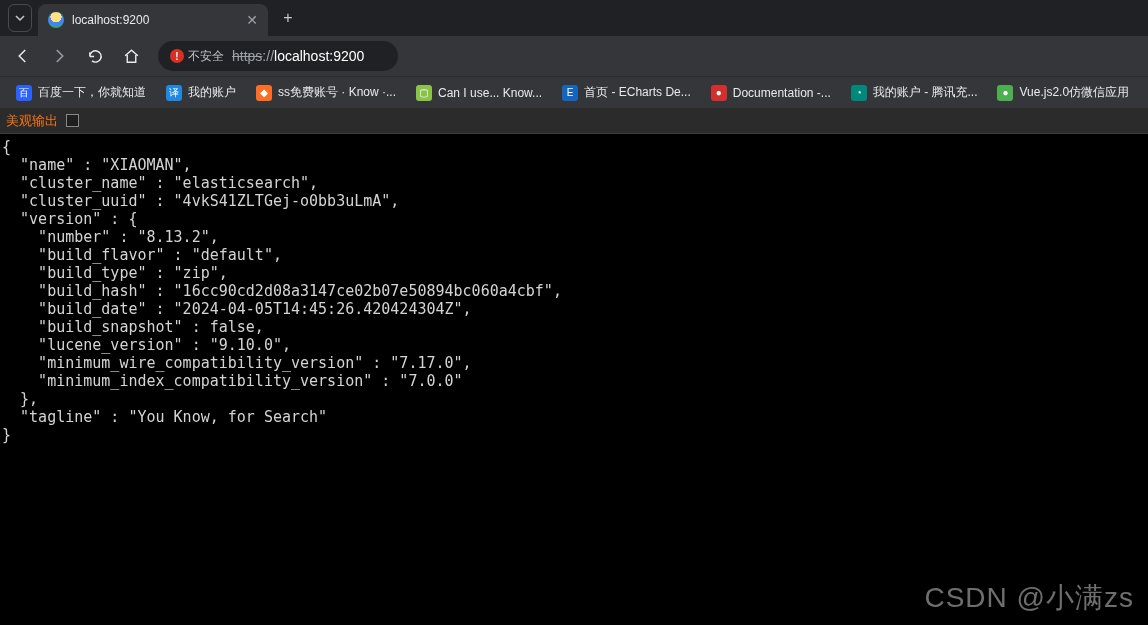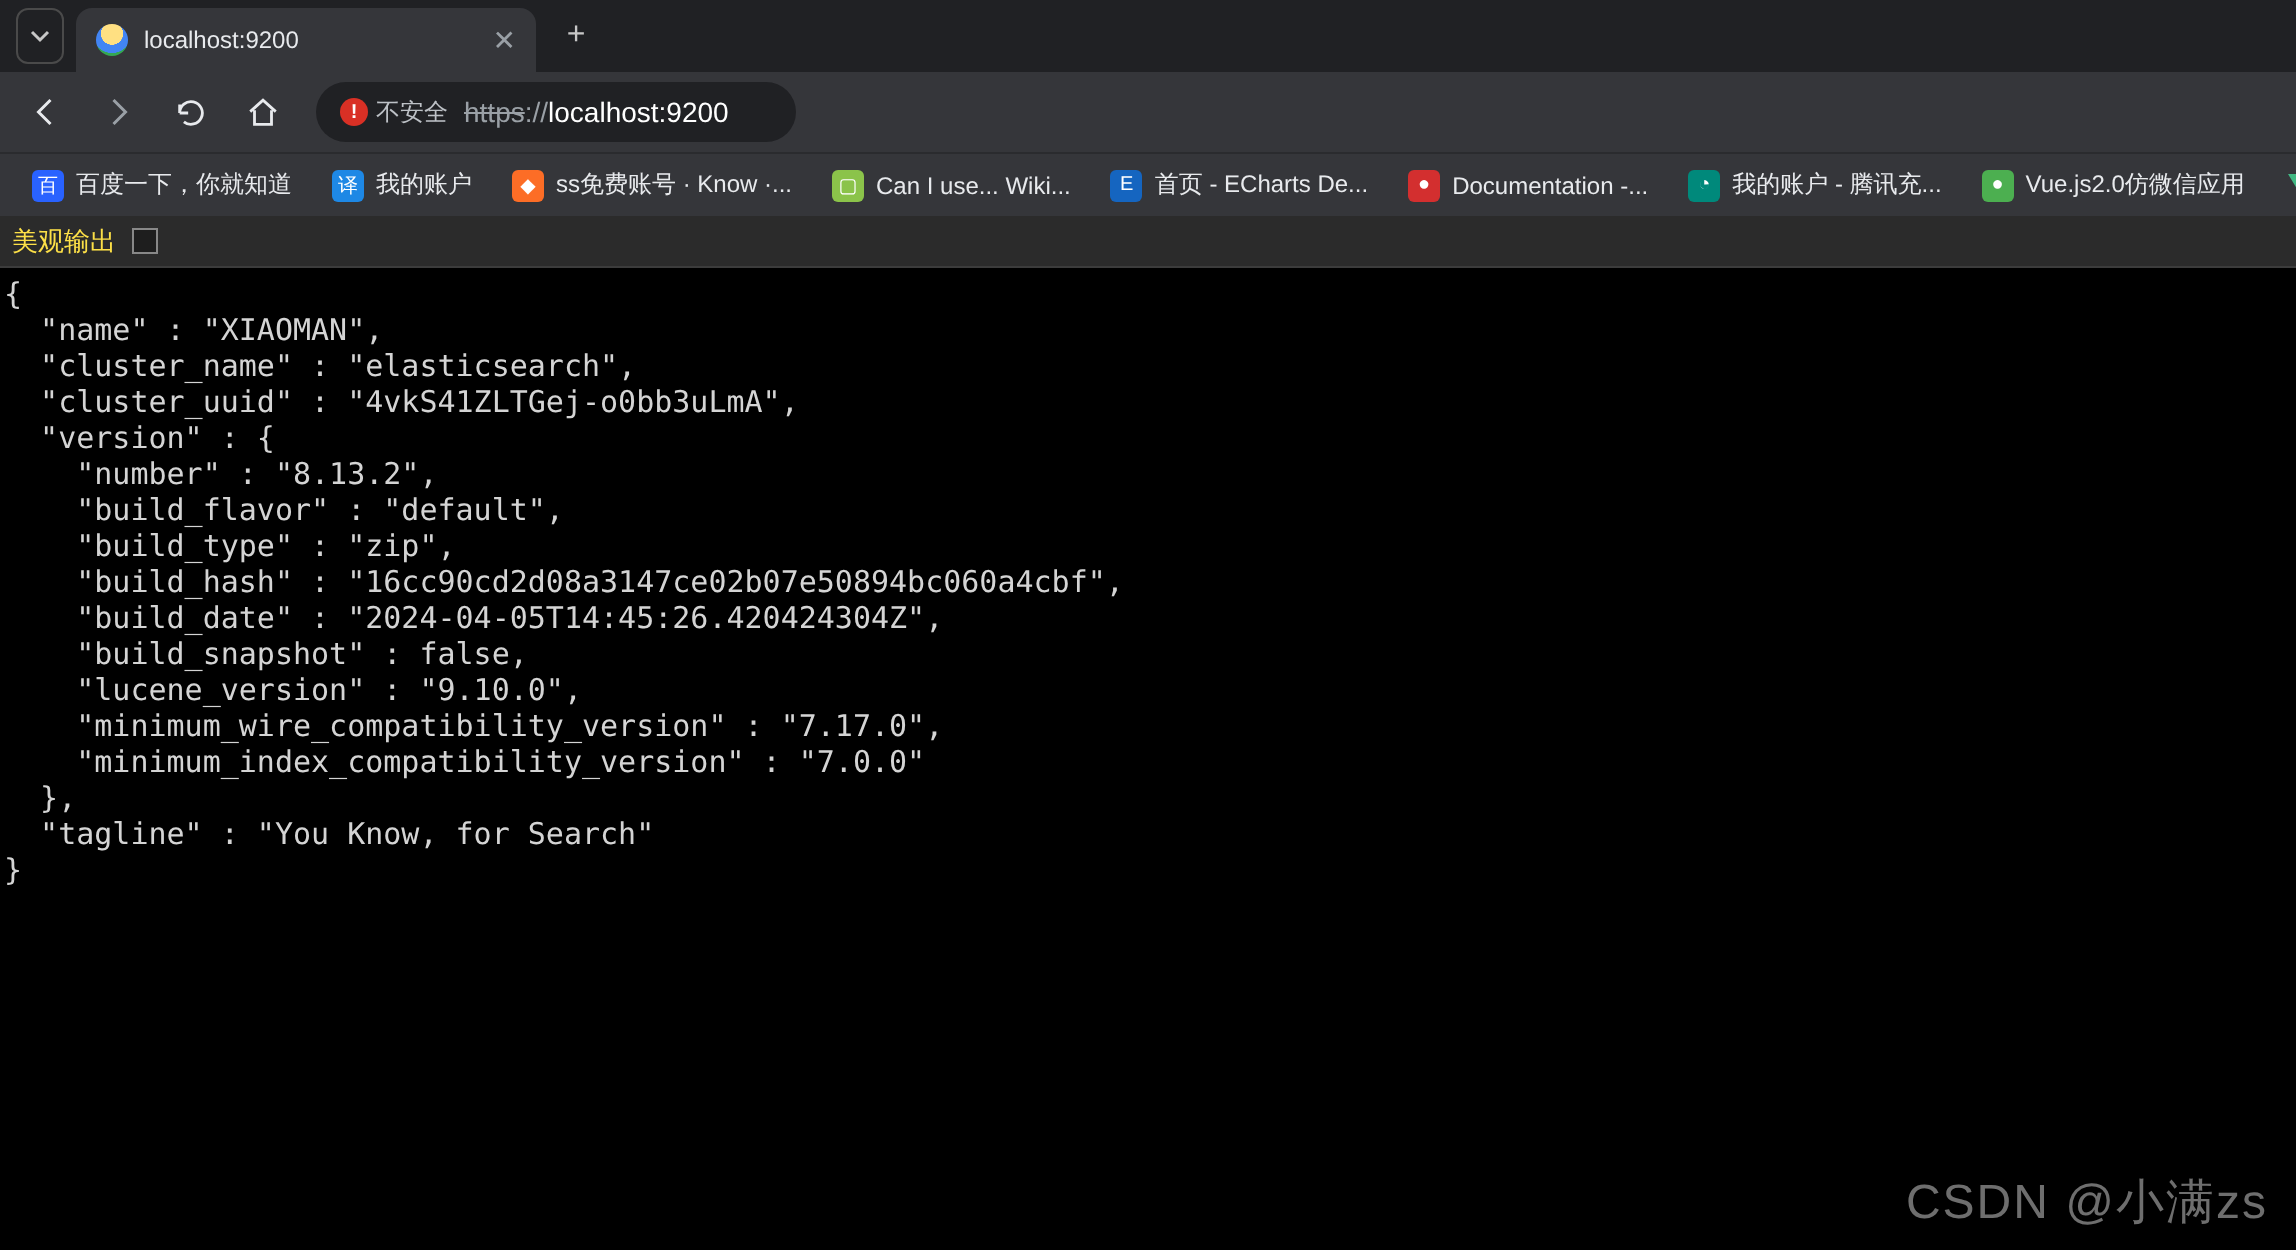--- a/index.html
+++ b/index.html
@@ -130,42 +130,42 @@
     border-left:6px solid transparent; border-right:6px solid transparent;
     border-top:10px solid #41b883;
   }
   
   .pretty-bar {
     height: 26px;
     background: #2b2b2b;
     border-bottom: 1px solid #3c3c3c;
     display: flex; align-items: center;
     padding: 0 6px; gap: 8px;
-    color: #fde047; font-size: 13px;
+    color: #f97316; font-size: 13px;
   }
   .checkbox {
     width: 13px; height: 13px; border: 1px solid #888; background: #1e1e1e;
   }
   
   .content {
     background: #000;
     color: #d4d4d4;
     font-family: "SimSun", "NSimSun", monospace;
     font-size: 15px;
     line-height: 1.2;
     padding: 4px 2px;
     white-space: pre;
   }
   
   .watermark {
     position: absolute;
     right: 14px;
     bottom: 8px;
     color: rgba(200,200,200,0.55);
-    font-size: 24px;
+    font-size: 28px;
     font-family: "Microsoft YaHei", Arial, sans-serif;
     letter-spacing: 1px;
     pointer-events: none;
   }
 </style>
 </head>
 <body>
 
 <div class="tabstrip">
   <div class="tab-dropdown">
@@ -223,21 +223,21 @@
     <div class="bm">
       <span class="ico" style="background: rgb(30, 136, 229);">译</span>
       <span>我的账户</span>
     </div>
     <div class="bm">
       <span class="ico" style="background: rgb(252, 109, 38);">◆</span>
       <span>ss免费账号 · Know ·...</span>
     </div>
     <div class="bm">
       <span class="ico" style="background: rgb(139, 195, 74);">▢</span>
-      <span>Can I use... Wiki...</span>
+      <span>Can I use... Know...</span>
     </div>
     <div class="bm">
       <span class="ico" style="background: rgb(21, 101, 192);">E</span>
       <span>首页 - ECharts De...</span>
     </div>
     <div class="bm">
       <span class="ico" style="background: rgb(211, 47, 47);">●</span>
       <span>Documentation -...</span>
     </div>
     <div class="bm">

